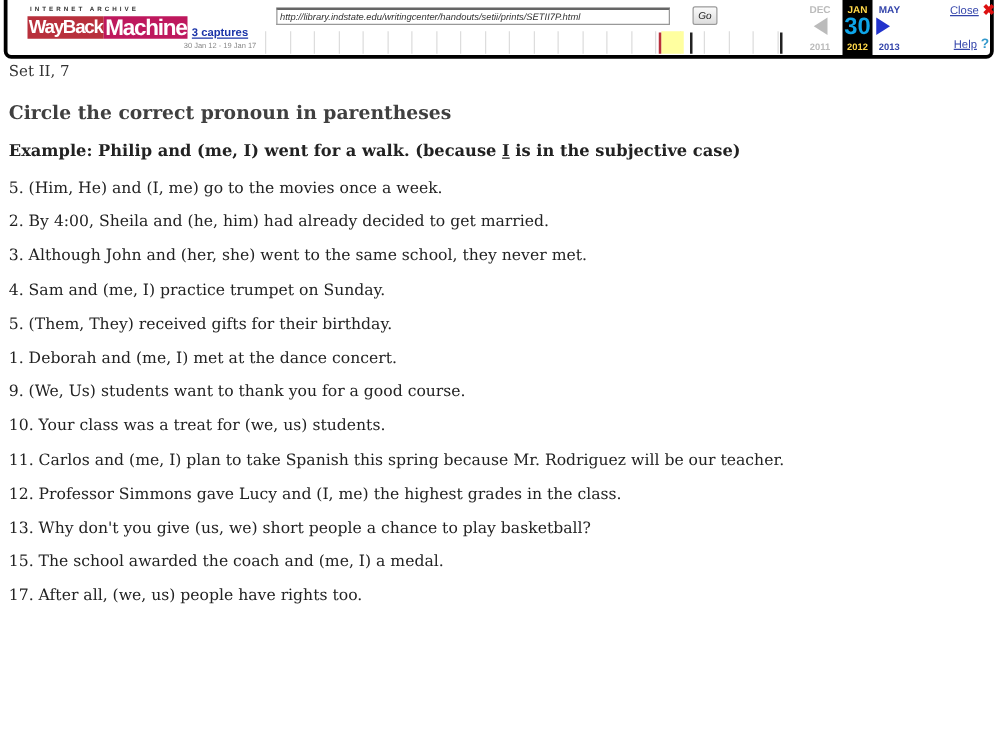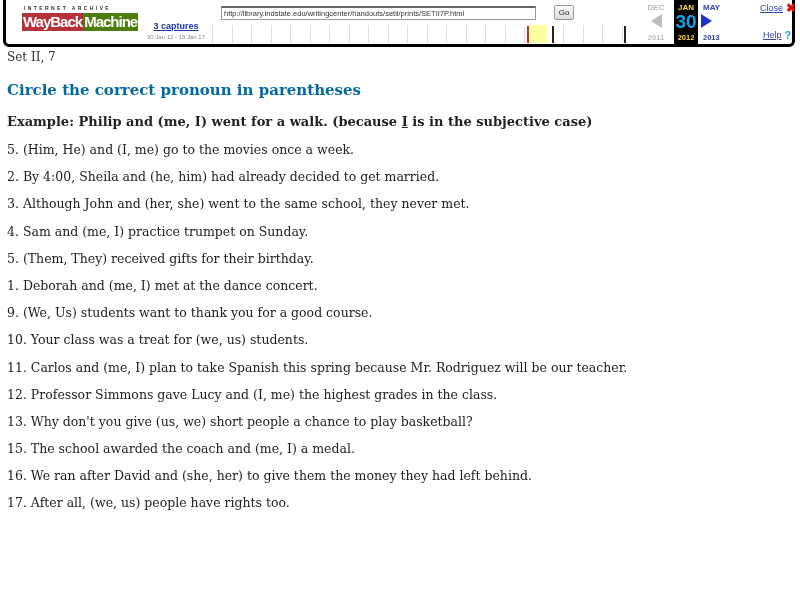--- a/index.html
+++ b/index.html
@@ -17,32 +17,32 @@
     font-size: 5px; letter-spacing: 2.4px; font-weight: bold; color: #333; white-space: nowrap;
     padding-left: 2px;
   }
   .wb-logo-main { display: flex; margin-top: 2px; height: 18px; align-items: stretch; }
   .wb-logo-way {
     background: #b8303c; color: #fff; font-weight: bold; font-size: 15px; line-height: 18px;
     padding: 0 1px; letter-spacing: -1px; font-family: "Liberation Sans Narrow", "Liberation Sans", sans-serif;
     transform-origin: left; 
   }
   .wb-logo-machine {
-    background: #4d7c0f; color: #fff; font-weight: bold; font-size: 15px; line-height: 18px;
+    background: #be185d; color: #fff; font-weight: bold; font-size: 18px; line-height: 18px;
     padding: 0 1px; letter-spacing: -1px; font-family: "Liberation Sans", sans-serif;
   }
   .wb-captures {
     position: absolute; left: 130px; top: 24px; width: 80px; text-align: center;
   }
   .wb-captures-link {
     font-size: 9px; color: #1a33a8; text-decoration: underline; display: block; font-weight: bold;
   }
   .wb-captures-range { font-size: 6px; color: #888; display: block; margin-top: 3px; white-space: nowrap; }
 
-  .wb-url-form { position: absolute; left: 215px; top: 8px; display: flex; align-items: flex-end; }
+  .wb-url-form { position: absolute; left: 215px; top: 8px; display: flex; align-items: flex-end; font-style: italic; }
   .wb-url-input {
     width: 315px; height: 14px; border: 1px solid #999; border-top: 2px solid #666;
     font-size: 7.5px; font-family: "Liberation Sans", sans-serif; color: #333;
     padding: 0 2px; line-height: 12px; background: #fff;
   }
   .wb-go-button {
     margin-left: 18px; width: 20px; height: 15px; border: 1px solid #999;
     background: linear-gradient(#fafafa, #ddd); font-size: 8px; color: #222;
     display: flex; align-items: center; justify-content: center; border-radius: 2px;
     font-family: "Liberation Sans", sans-serif;
@@ -79,21 +79,21 @@
   .wb-close { position: absolute; left: 121px; top: 6px; font-size: 9px; display: flex; align-items: center; text-align: center; }
   .wb-close-link { color: #3344aa; text-decoration: underline; }
   .wb-close-icon { color: #dd1111; font-size: 12px; font-weight: bold; margin-left: 3px; line-height: 10px; }
   .wb-help { position: absolute; left: 124px; top: 32px; font-size: 9px; display: flex; align-items: center; }
   .wb-help-link { color: #3344aa; text-decoration: underline; }
   .wb-help-icon { color: #3399cc; font-size: 11px; font-weight: bold; margin-left: 3px; }
 
   
   .doc { position: absolute; left: 7px; top: 50px; width: 790px; }
   .doc-setid { font-size: 12px; color: #333; line-height: 14px; }
-  .doc-title { font-size: 15px; font-weight: bold; color: #0369a1; margin-top: 17px; line-height: 18px; }
+  .doc-title { font-size: 15px; font-weight: bold; color: #404040; margin-top: 17px; line-height: 18px; }
   .doc-example { font-size: 13px; font-weight: bold; color: #222; margin-top: 15px; line-height: 16px; }
   .doc-example u { text-decoration: underline; }
   .doc-list { list-style: none; margin-top: 12px; }
   .doc-item { font-size: 12.5px; color: #222; height: 27.2px; line-height: 15px; white-space: nowrap; }
 </style>
 </head>
 <body>
 
 <div class="wb-toolbar">
   <div class="wb-logo">
@@ -181,16 +181,15 @@
     <li class="doc-item">3. Although John and (her, she) went to the same school, they never met.</li>
     <li class="doc-item">4. Sam and (me, I) practice trumpet on Sunday.</li>
     <li class="doc-item">5. (Them, They) received gifts for their birthday.</li>
     <li class="doc-item">1. Deborah and (me, I) met at the dance concert.</li>
     <li class="doc-item">9. (We, Us) students want to thank you for a good course.</li>
     <li class="doc-item">10. Your class was a treat for (we, us) students.</li>
     <li class="doc-item">11. Carlos and (me, I) plan to take Spanish this spring because Mr. Rodriguez will be our teacher.</li>
     <li class="doc-item">12. Professor Simmons gave Lucy and (I, me) the highest grades in the class.</li>
     <li class="doc-item">13. Why don't you give (us, we) short people a chance to play basketball?</li>
     <li class="doc-item">15. The school awarded the coach and (me, I) a medal.</li>
-    <li class="doc-item">16. We ran after David and (she, her) to give them the money they had left behind.</li>
     <li class="doc-item">17. After all, (we, us) people have rights too.</li>
   </ul>
 </div>
 
 </body></html>

